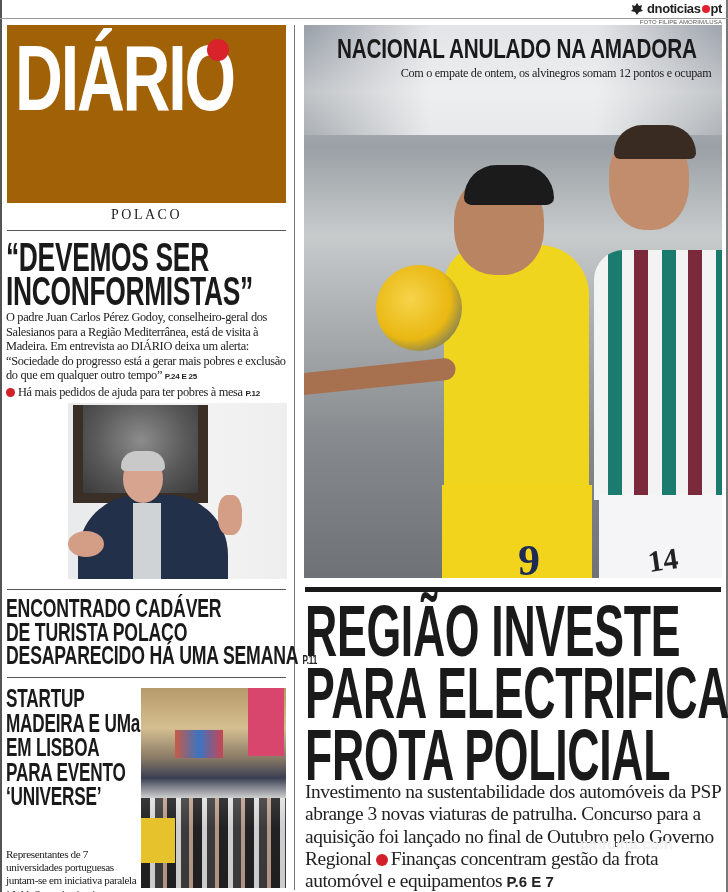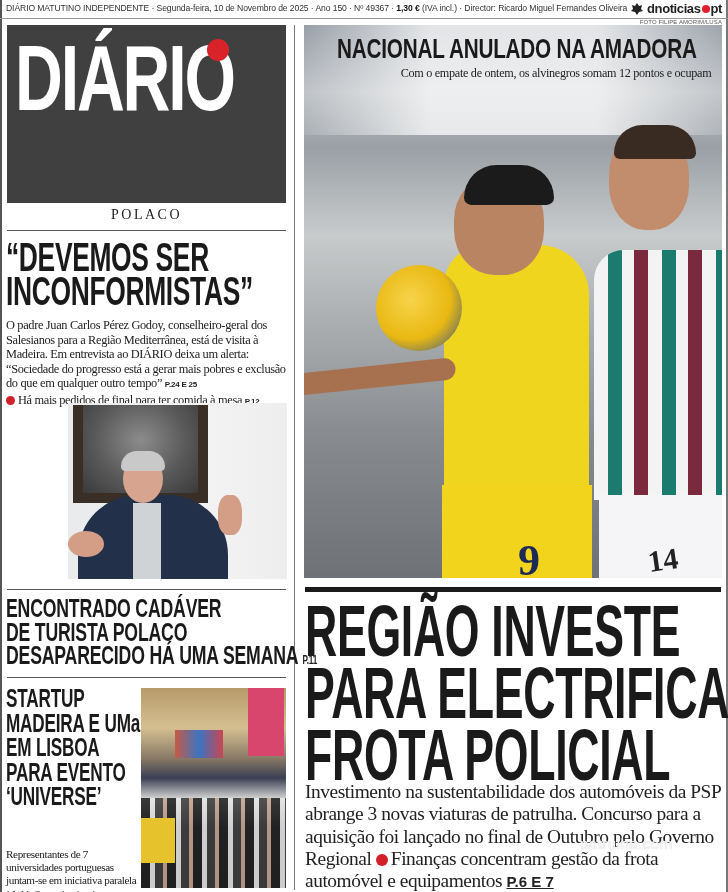--- a/index.html
+++ b/index.html
@@ -12,39 +12,39 @@
   .topbar { position: absolute; left: 0; top: 0; width: 728px; height: 19px; border-bottom: 1px solid #999; }
   .topbar .info { position: absolute; left: 6px; top: 3px; font-family: "Liberation Sans", sans-serif; font-size: 8.6px; color: #333; white-space: nowrap; letter-spacing: -0.1px; }
   .topbar .info b { color: #111; font-weight: bold; }
   .topbar .brand { position: absolute; right: 6px; top: 1px; display: flex; align-items: center; gap: 3px; }
   .crest { width: 14px; height: 14px; }
   .brand-text { font-family: "Liberation Sans", sans-serif; font-weight: bold; font-size: 13px; color: #222; letter-spacing: -0.4px; display: flex; align-items: center; text-align: center; }
   .brand-dot { display: inline-block; width: 8px; height: 8px; border-radius: 50%; background: #e0202a; margin: 0 1px; }
   .credit { position: absolute; right: 6px; top: 19px; font-family: "Liberation Sans", sans-serif; font-size: 6px; color: #555; letter-spacing: 0.1px; }
 
   
-  .mast { position: absolute; left: 7px; top: 25px; width: 279px; height: 178px; background: #404040; overflow: hidden; }
+  .mast { position: absolute; left: 7px; top: 25px; width: 279px; height: 178px; background: #a16207; overflow: hidden; }
   .mast-diario { position: absolute; left: 8px; top: -2px; font-family: "Liberation Sans", sans-serif; font-weight: bold; font-size: 92px; line-height: 110px; color: #fff; letter-spacing: -3px; transform: scaleX(0.72); transform-origin: left top; white-space: nowrap; }
   .mast-dot { position: absolute; left: 200px; top: 14px; width: 22px; height: 22px; border-radius: 50%; background: #d9232a; }
   .mast-dn { position: absolute; left: 14px; top: 108px; font-family: "Liberation Serif", serif; font-size: 52px; line-height: 64px; color: #fff; letter-spacing: -1px; white-space: nowrap; }
   .mast-sub { position: absolute; left: 7px; top: 207px; width: 279px; text-align: center; font-family: "Liberation Serif", serif; font-size: 14px; letter-spacing: 2.5px; color: #222; }
   .rule { position: absolute; height: 1px; background: #555; }
 
   
   .coldiv { position: absolute; left: 294px; top: 25px; width: 1px; height: 865px; background: #777; }
 
   
   .hl { font-family: "Liberation Sans", sans-serif; font-weight: bold; color: #1a1a1a; text-transform: uppercase; transform-origin: left top; white-space: nowrap; }
   .body { font-family: "Liberation Serif", serif; color: #222; }
   .pg { font-family: "Liberation Sans", sans-serif; font-weight: bold; font-size: 8px; letter-spacing: -0.2px; color: #222; }
   .dot { display: inline-block; width: 9px; height: 9px; border-radius: 50%; background: #d12027; vertical-align: -1px; margin-right: 3px; }
 
   
   .q-hl { position: absolute; left: 6px; top: 240px; font-size: 40px; line-height: 34px; transform: scaleX(0.66); letter-spacing: -0.5px; }
-  .q-body { position: absolute; left: 6px; top: 318px; width: 290px; font-size: 12.4px; line-height: 14.6px; letter-spacing: -0.35px; }
+  .q-body { position: absolute; left: 6px; top: 310px; width: 290px; font-size: 12.4px; line-height: 14.6px; letter-spacing: -0.35px; }
 
   
   .photo-priest { position: absolute; left: 68px; top: 403px; width: 219px; height: 176px; background: linear-gradient(90deg, #e9eaec 0%, #f3f3f3 60%, #eeeeee 100%); overflow: hidden; }
   .frame { position: absolute; left: 5px; top: 2px; width: 135px; height: 98px; background: #3a2f26; }
   .frame-inner { position: absolute; left: 10px; top: 0; width: 115px; height: 88px; background: radial-gradient(ellipse at 50% 40%, #8c8c8c 0%, #5a5a5a 55%, #3a3a3a 100%); }
   .suit { position: absolute; left: 10px; top: 92px; width: 150px; height: 90px; background: #223049; border-radius: 60px 60px 0 0; }
   .shirt { position: absolute; left: 65px; top: 100px; width: 28px; height: 80px; background: #cfd3d6; }
   .head { position: absolute; left: 55px; top: 52px; width: 40px; height: 48px; border-radius: 50%; background: #d7a48f; }
   .hair { position: absolute; left: 53px; top: 48px; width: 44px; height: 20px; border-radius: 22px 22px 6px 6px; background: #c9c9c9; }
   .hand-l { position: absolute; left: 0px; top: 128px; width: 36px; height: 26px; border-radius: 50%; background: #d39d86; }
@@ -81,39 +81,30 @@
   .sp-num14 { position: absolute; left: 344px; top: 518px; font-family: "Liberation Serif", serif; font-weight: bold; font-size: 30px; color: #222; transform: rotate(-8deg); }
 
   
   .n-hl { position: absolute; left: 337px; top: 34px; font-size: 28px; line-height: 30px; transform: scaleX(0.74); letter-spacing: -0.3px; }
   .n-body { position: absolute; left: 304px; top: 66px; width: 488px; text-align: center; font-size: 12.2px; line-height: 14.6px; letter-spacing: -0.3px; margin-left: 8px; }
 
   
   .m-bar { position: absolute; left: 305px; top: 587px; width: 416px; height: 5px; background: #1a1a1a; }
   .m-hl { position: absolute; left: 305px; top: 600px; font-size: 72px; line-height: 62px; transform: scaleX(0.62); letter-spacing: -0.5px; }
   .m-body { position: absolute; left: 305px; top: 781px; width: 420px; font-size: 19.4px; line-height: 22.3px; letter-spacing: -0.45px; }
-  .m-body .pg { font-size: 15px; letter-spacing: 0; text-decoration: underline; }
+  .m-body .pg { font-size: 15px; letter-spacing: 0; }
   .m-body .dot { width: 12px; height: 12px; }
   .watermark { position: absolute; left: 580px; top: 835px; font-family: "Liberation Sans", sans-serif; font-size: 15px; color: rgba(255,255,255,0.85); text-shadow: 0 0 1px #bbb; letter-spacing: 0.5px; }
 </style>
 </head>
 <body>
 
 <div class="page-border"></div>
 
 <div class="topbar">
-  <div class="info">
-    <span>DIÁRIO MATUTINO INDEPENDENTE</span> ·
-    <span>Segunda-feira, 10 de Novembro de 2025</span> ·
-    <span>Ano 150</span> ·
-    <span>Nº 49367</span> ·
-    <b>1,30 €</b>
-    <span>(IVA incl.)</span> ·
-    <span>Director: Ricardo Miguel Fernandes Oliveira</span>
-  </div>
   <div class="brand">
     <svg class="crest" viewBox="0 0 14 14">
       <path d="M7 1 L9 4 L12 3 L11 7 L13 9 L9 10 L7 13 L5 10 L1 9 L3 7 L2 3 L5 4 Z" fill="#222"></path>
     </svg>
     <span class="brand-text">
       <span>dnoticias</span>
       <span class="brand-dot"></span>
       <span>pt</span>
     </span>
   </div>
@@ -129,21 +120,21 @@
 
 <div class="coldiv"></div>
 
 <div class="hl q-hl">
   <div>“DEVEMOS SER</div>
   <div>INCONFORMISTAS”</div>
 </div>
 <div class="body q-body">
   <span>O padre Juan Carlos Pérez Godoy, conselheiro-geral dos Salesianos para a Região Mediterrânea, está de visita à Madeira. Em entrevista ao DIÁRIO deixa um alerta: “Sociedade do progresso está a gerar mais pobres e exclusão do que em qualquer outro tempo”</span>
   <span class="pg">P.24 E 25</span><br>
-  <span class="dot"></span><span>Há mais pedidos de final para ter comida à mesa</span>
+  <span class="dot"></span><span>Há mais pedidos de ajuda para ter pobres à mesa</span>
   <span class="pg">P.12</span>
 </div>
 
 <div class="photo-priest">
   <div class="frame">
       <div class="frame-inner"></div>
     </div>
   <div class="suit"></div>
   <div class="shirt"></div>
   <div class="head"></div>

